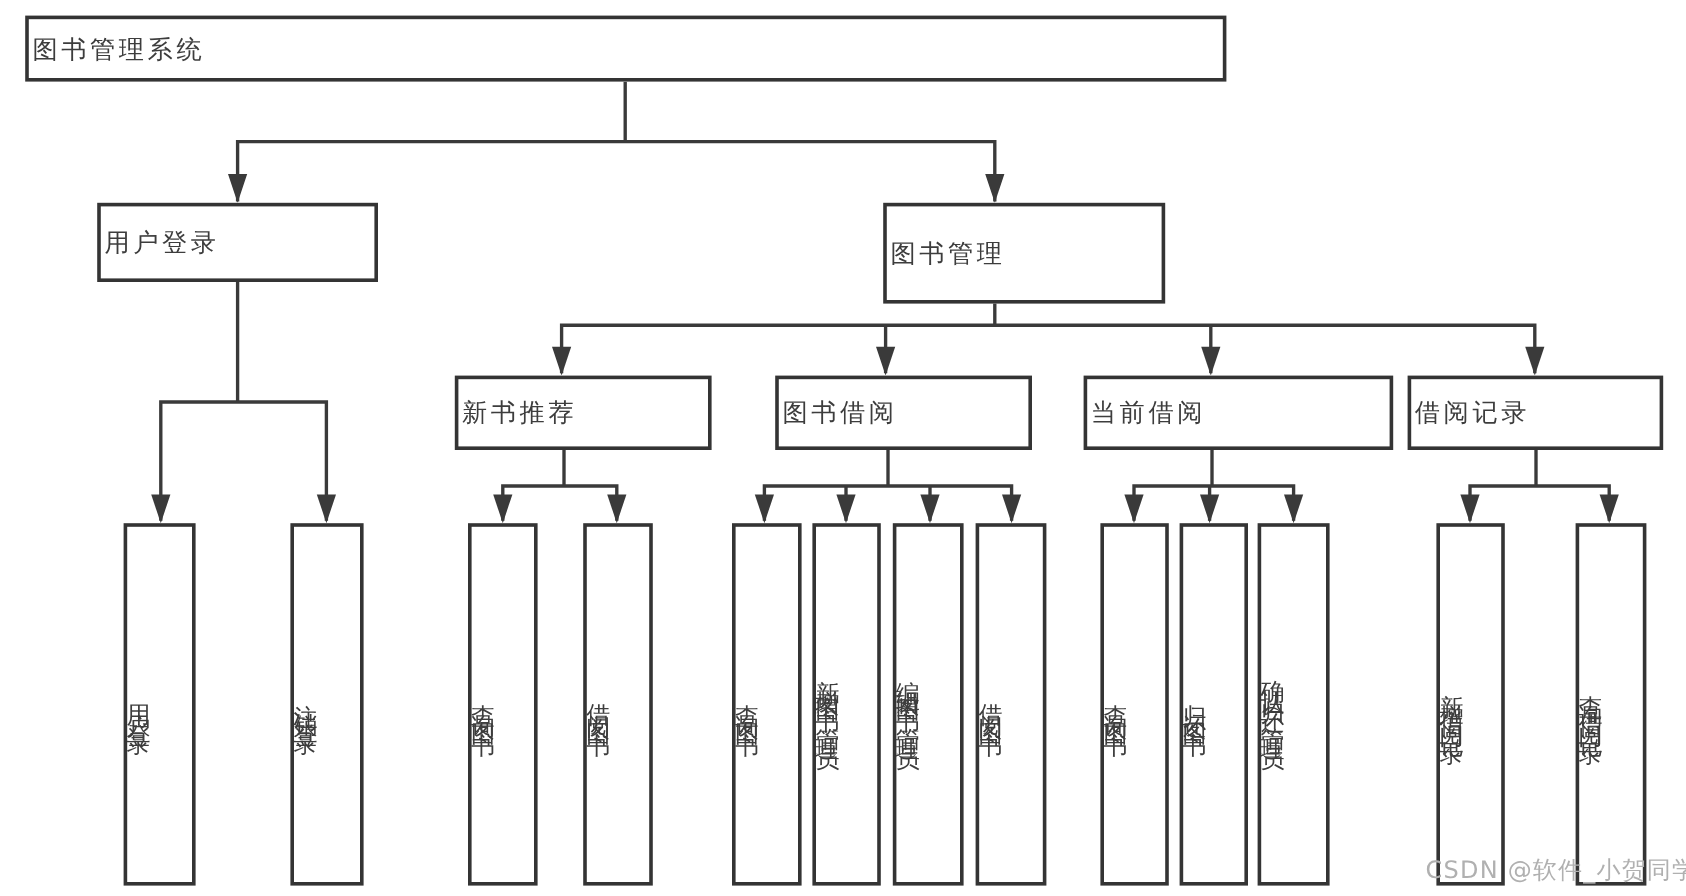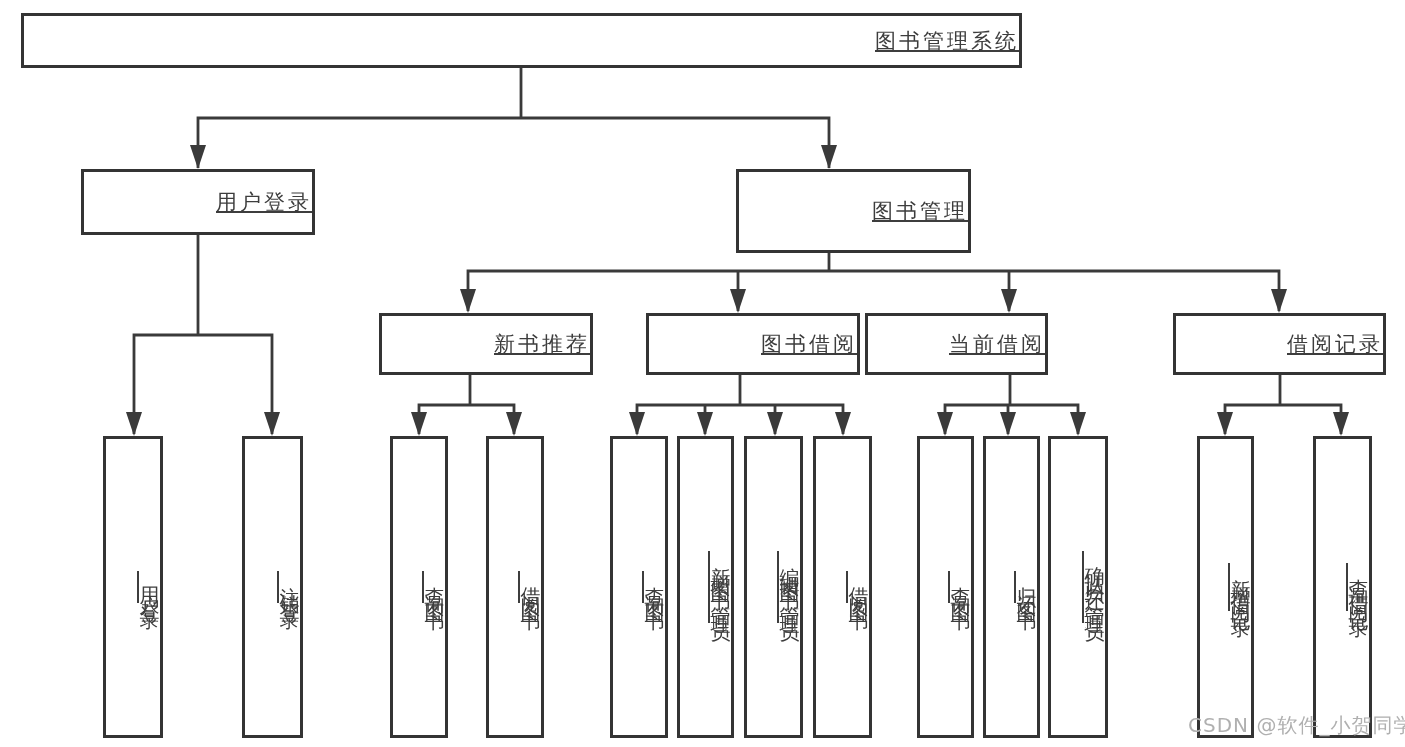--- a/index.html
+++ b/index.html
@@ -17,24 +17,23 @@
     width: 1405px; height: 747px;
     z-index: 0;
   }
   .box {
     position: absolute;
     box-sizing: border-box;
     background: #ffffff;
     border: 3px solid #343434;
     display: flex;
     align-items: center;
-    justify-content: flex-end;
+    justify-content: flex-start;
     color: #3d3d3d;
     z-index: 1;
-    text-decoration: underline;
   }
   .hbox {
     font-size: 21px;
     letter-spacing: 3px;
     text-indent: 3px;
     white-space: nowrap;
   }
   .vbox .vtext {
     writing-mode: vertical-rl;
     text-orientation: mixed;
@@ -42,21 +41,21 @@
     letter-spacing: 8px;
     line-height: 1;
     white-space: nowrap;
   }
   
   .n-root   { left: 21px;   top: 13px;  width: 1001px; height: 55px; }
   .n-login  { left: 81px;   top: 169px; width: 234px;  height: 66px; }
   .n-mgmt   { left: 736px;  top: 169px; width: 235px;  height: 84px; }
   .n-newb   { left: 379px;  top: 313px; width: 214px;  height: 62px; }
   .n-borrow { left: 646px;  top: 313px; width: 214px;  height: 62px; }
-  .n-cur    { left: 865px;  top: 313px; width: 183px;  height: 62px; }
+  .n-cur    { left: 903px;  top: 313px; width: 258px;  height: 62px; }
   .n-rec    { left: 1173px; top: 313px; width: 213px;  height: 62px; }
   
   .leaf { top: 436px; height: 302px; }
   .l-ul1  { left: 103px;  width: 60px; }
   .l-ul2  { left: 242px;  width: 61px; }
   .l-nb1  { left: 390px;  width: 58px; }
   .l-nb2  { left: 486px;  width: 58px; }
   .l-bb1  { left: 610px;  width: 58px; }
   .l-bb2  { left: 677px;  width: 57px; }
   .l-bb3  { left: 744px;  width: 59px; }

